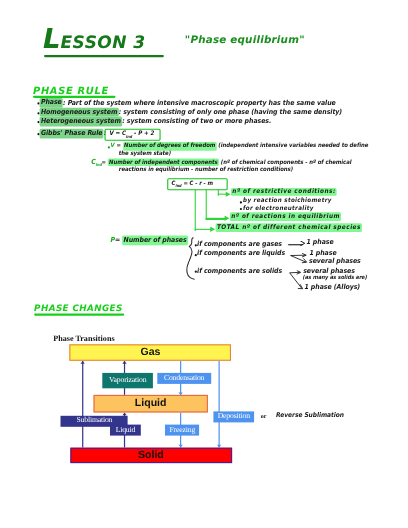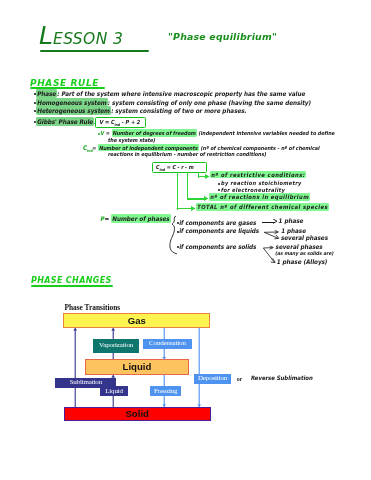--- a/index.html
+++ b/index.html
@@ -3,21 +3,21 @@
 <meta charset="utf-8">
 <style>
   html,body{margin:0;padding:0;background:#ffffff;}
   body{width:371px;height:480px;overflow:hidden;}
   .page{position:relative;width:371px;height:480px;background:#ffffff;
         font-family:"DejaVu Sans",sans-serif;}
   .abs{position:absolute;}
 
   
   #title-lesson{left:39px;top:23px;color:#16791a;white-space:nowrap;
-      font-family:"DejaVu Sans",sans-serif;font-weight:400;font-style:italic;}
+      font-family:"DejaVu Sans",sans-serif;font-weight:700;font-style:italic;}
   #title-lesson .cap{font-size:25px;line-height:25px;}
   #title-lesson .sm{font-size:15.5px;line-height:25px;letter-spacing:0.4px;}
   #title-underline{left:40px;top:50px;width:109px;height:2.2px;background:#16791a;border-radius:1px;}
   #title-sub{left:168px;top:32px;color:#1a8f1e;font-size:9.4px;line-height:10px;
       font-weight:700;font-style:italic;letter-spacing:0.2px;white-space:nowrap;}
 
   
   .sec-head{color:#19cf1c;font-size:9.0px;line-height:10px;font-weight:700;font-style:italic;
       letter-spacing:0.6px;white-space:nowrap;}
   .sec-rule{height:1.8px;background:#19cf1c;border-radius:1px;}
@@ -33,21 +33,21 @@
   .boxg{position:absolute;border:1.3px solid #12c218;border-radius:1.5px;box-sizing:border-box;}
 
   
   .gl{position:absolute;background:#2fd435;}
 
   
   .dbox{position:absolute;box-sizing:border-box;display:flex;align-items:center;
       justify-content:center;font-family:Liberation Sans, sans-serif;font-weight:700;
       font-size:7px;color:#111;}
   .dcap{position:absolute;font-family:"Liberation Serif",serif;font-weight:700;
-      font-size:7.4px;line-height:8px;color:#111;white-space:nowrap;margin-left:16px;}
+      font-size:7.4px;line-height:8px;color:#111;white-space:nowrap;}
   .tbox{position:absolute;box-sizing:border-box;display:flex;align-items:center;
       justify-content:center;font-family:"Liberation Serif",serif;font-size:7.0px;
       line-height:7px;color:#ffffff;letter-spacing:-0.15px;white-space:nowrap;}
 </style>
 </head>
 <body>
 
 <div class="page">
 <div class="abs" id="title-lesson"><span class="cap">L</span><span class="sm">ESSON 3</span></div>
 <div class="abs" id="title-underline"></div>

